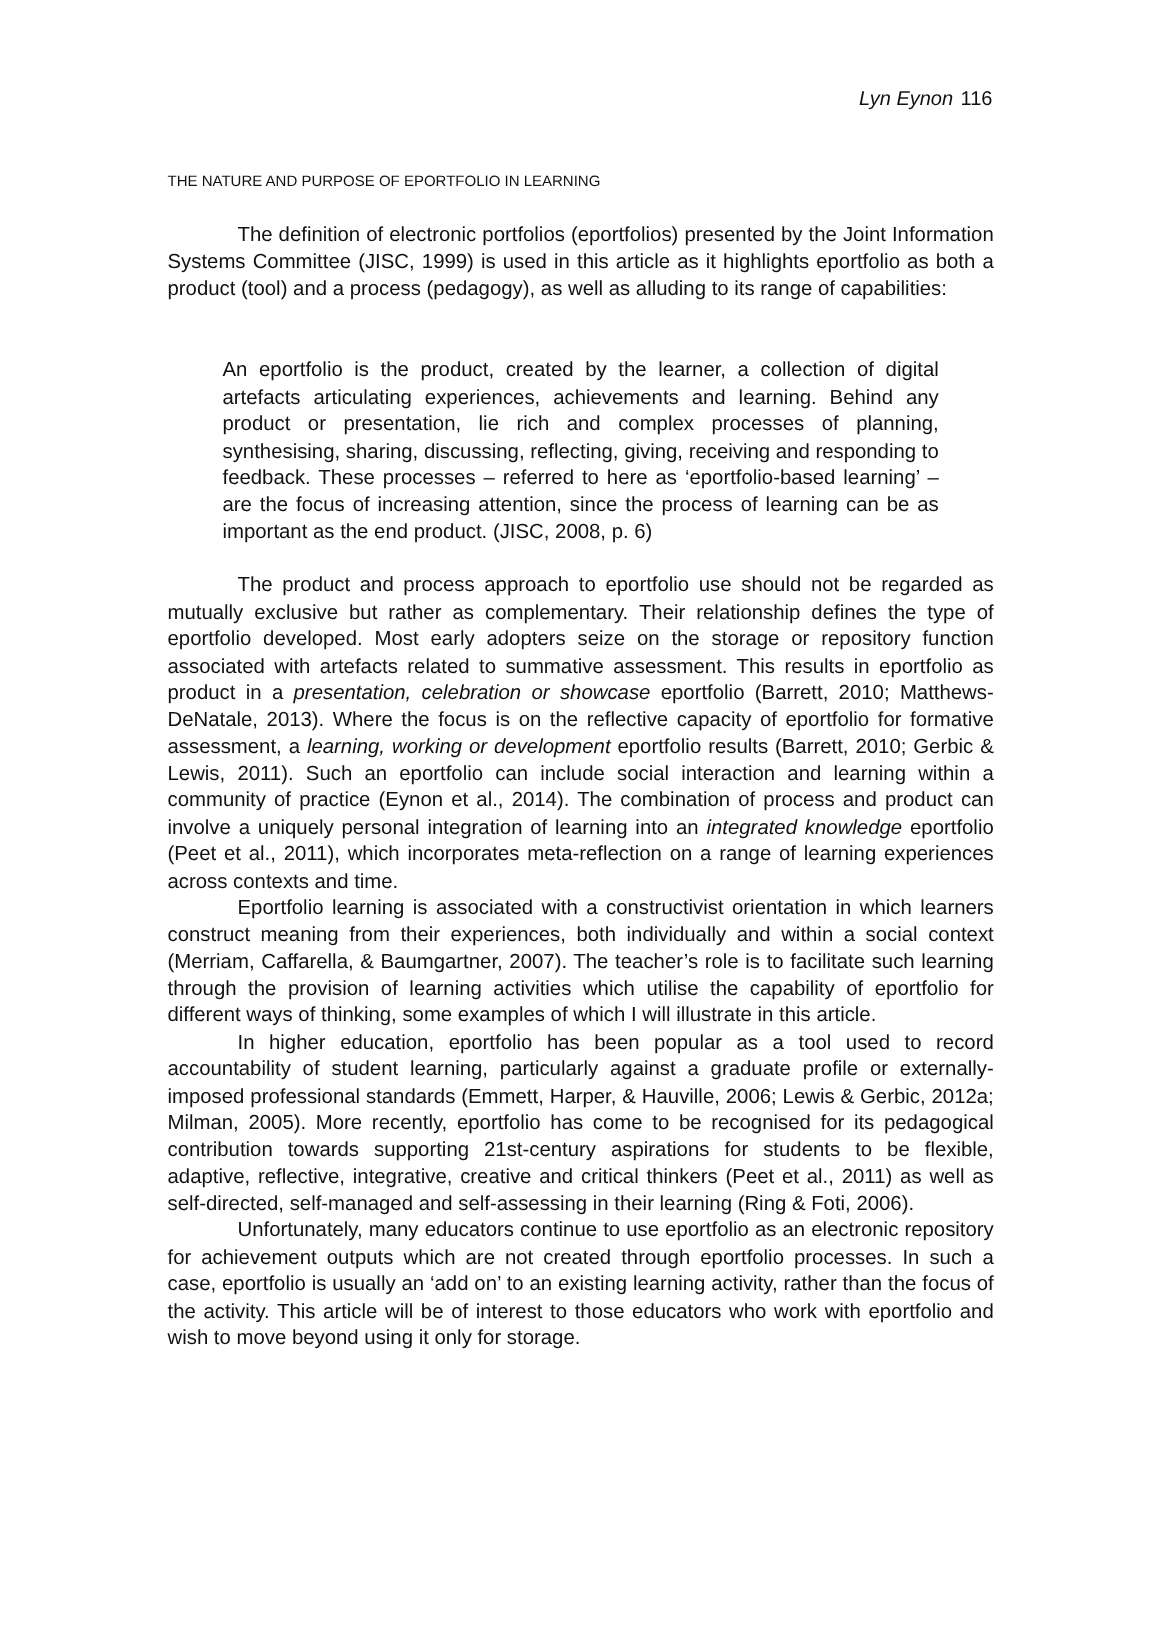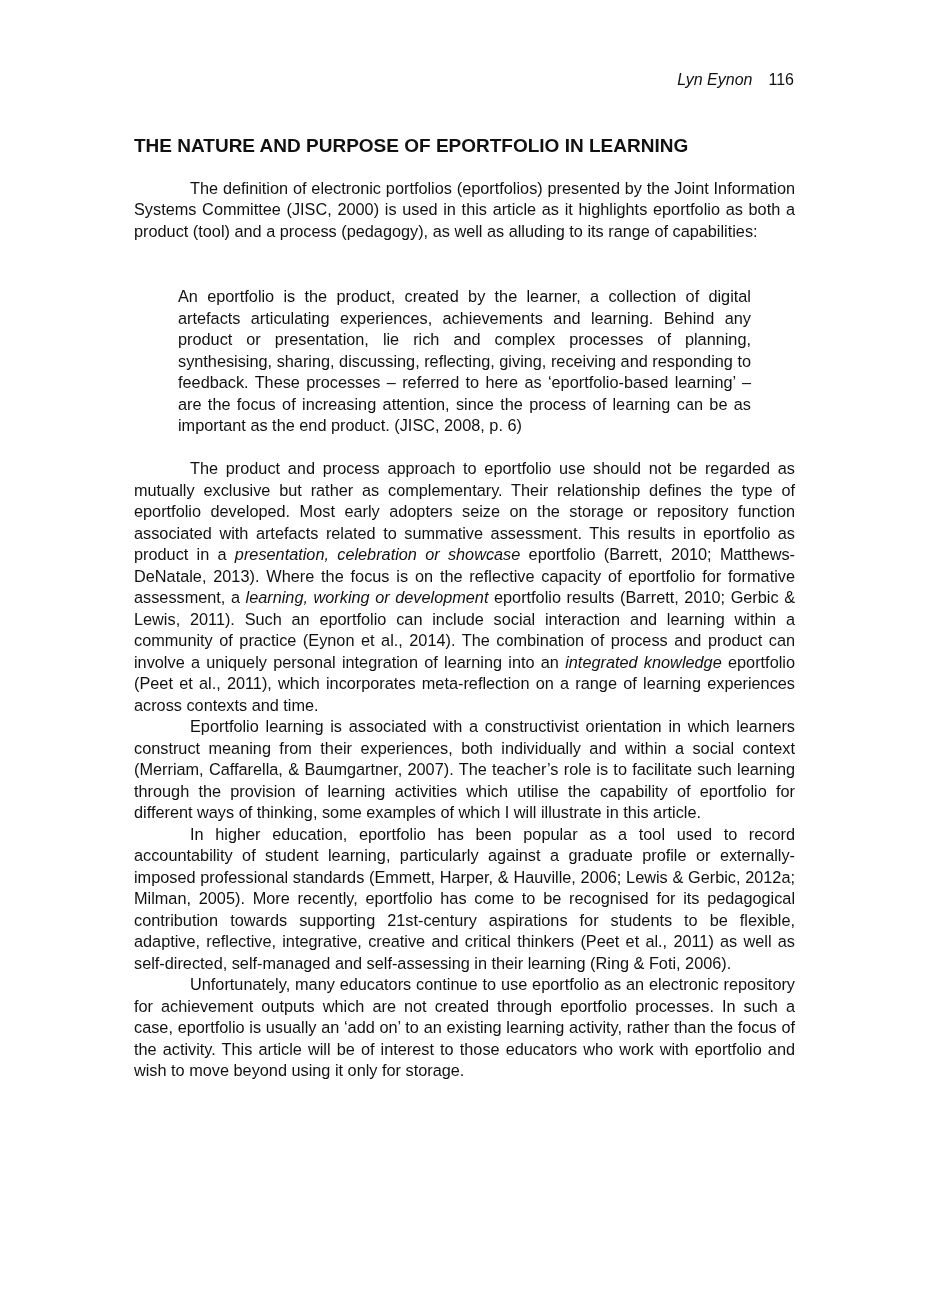--- a/index.html
+++ b/index.html
@@ -1,39 +1,39 @@
 <!DOCTYPE html>
 <html><head>
 <meta charset="utf-8">
 <style>
   html, body { margin: 0; padding: 0; background: #ffffff; }
   body { width: 925px; height: 1309px; position: relative; overflow: hidden;
          font-family: "Liberation Sans", sans-serif; color: #111; }
   .running-head { position: absolute; top: 70px; right: 131px; font-size: 16px; line-height: 20px; }
   .running-head .author { font-style: italic; }
-  .running-head .pageno { margin-left: 16px; }
+  .running-head .pageno { margin-left: 6px; }
   .content { position: absolute; top: 135px; left: 134px; width: 661px; font-size: 16.3px; line-height: 21.5px; }
-  .heading { font-weight: bold; font-size: 19px; margin: 0 0 21px 0; }
+  .heading { font-weight: normal; font-size: 12px; margin: 0 0 21px 0; }
   p { margin: 0; text-align: justify; text-indent: 56px; }
   p.gap { margin-bottom: 21.5px; }
   .quote { margin: 0 44px 21.5px 44px; text-align: justify; }
   .quote p { text-indent: 0; margin-top: 44px; }
   em { }
 </style>
 </head>
 <body>
 
 <div class="running-head">
   <span class="author">Lyn Eynon</span><span class="pageno">116</span>
 </div>
 
 <div class="content">
   <div class="heading">THE NATURE AND PURPOSE OF EPORTFOLIO IN LEARNING</div>
 
-  <p class="gap">The definition of electronic portfolios (eportfolios) presented by the Joint Information Systems Committee (JISC, 2000) is used in this article as it highlights eportfolio as both a product (tool) and a process (pedagogy), as well as alluding to its range of capabilities:</p>
+  <p class="gap">The definition of electronic portfolios (eportfolios) presented by the Joint Information Systems Committee (JISC, 1999) is used in this article as it highlights eportfolio as both a product (tool) and a process (pedagogy), as well as alluding to its range of capabilities:</p>
 
   <div class="quote">
     <p>An eportfolio is the product, created by the learner, a collection of digital artefacts articulating experiences, achievements and learning. Behind any product or presentation, lie rich and complex processes of planning, synthesising, sharing, discussing, reflecting, giving, receiving and responding to feedback. These processes – referred to here as ‘eportfolio-based learning’ – are the focus of increasing attention, since the process of learning can be as important as the end product. (JISC, 2008, p. 6)</p>
   </div>
 
   <p><span>The product and process approach to eportfolio use should not be regarded as mutually exclusive but rather as complementary. Their relationship defines the type of eportfolio developed. Most early adopters seize on the storage or repository function associated with artefacts related to summative assessment. This results in eportfolio as product in a </span><em>presentation, celebration or showcase</em><span> eportfolio (Barrett, 2010; Matthews-DeNatale, 2013). Where the focus is on the reflective capacity of eportfolio for formative assessment, a </span><em>learning, working or development</em><span> eportfolio results (Barrett, 2010; Gerbic &amp; Lewis, 2011). Such an eportfolio can include social interaction and learning within a community of practice (Eynon et al., 2014). The combination of process and product can involve a uniquely personal integration of learning into an </span><em>integrated knowledge</em><span> eportfolio (Peet et al., 2011), which incorporates meta-reflection on a range of learning experiences across contexts and time.</span></p>
 
   <p>Eportfolio learning is associated with a constructivist orientation in which learners construct meaning from their experiences, both individually and within a social context (Merriam, Caffarella, &amp; Baumgartner, 2007). The teacher’s role is to facilitate such learning through the provision of learning activities which utilise the capability of eportfolio for different ways of thinking, some examples of which I will illustrate in this article.</p>
 
   <p>In higher education, eportfolio has been popular as a tool used to record accountability of student learning, particularly against a graduate profile or externally-imposed professional standards (Emmett, Harper, &amp; Hauville, 2006; Lewis &amp; Gerbic, 2012a; Milman, 2005). More recently, eportfolio has come to be recognised for its pedagogical contribution towards supporting 21st-century aspirations for students to be flexible, adaptive, reflective, integrative, creative and critical thinkers (Peet et al., 2011) as well as self-directed, self-managed and self-assessing in their learning (Ring &amp; Foti, 2006).</p>

